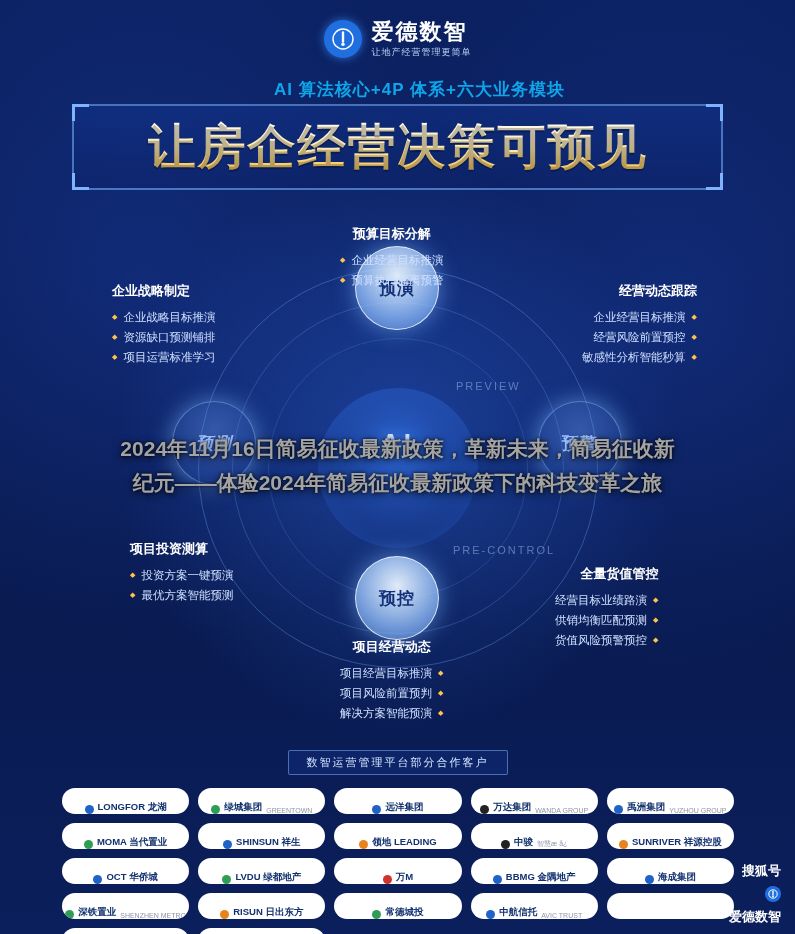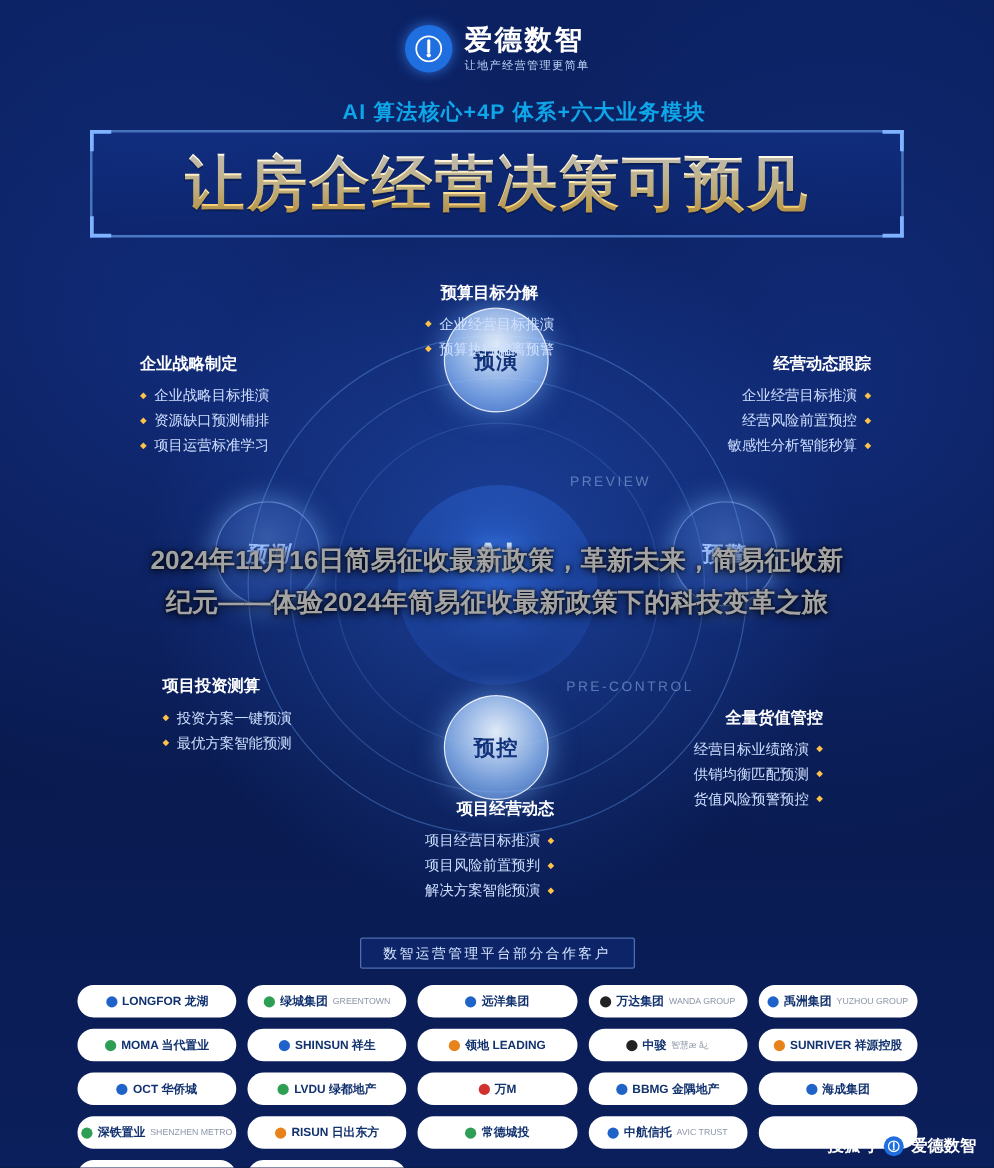--- a/index.html
+++ b/index.html
@@ -100,21 +100,21 @@
   
   .blk{position:absolute;color:#e6f0ff;}
   .blk-title{font-size:13px;font-weight:bold;color:#ffffff;margin-bottom:7px;}
   .blk ul{list-style:none;margin:0;padding:0;}
   .blk li{font-size:11.5px;line-height:19px;color:#cfe0ff;white-space:nowrap;}
   .blk.left li:before{content:"◆";color:#ffc24a;font-size:7px;margin-right:6px;vertical-align:2px;}
   .blk.right{text-align:right;}
   .blk.right li:after{content:"◆";color:#ffc24a;font-size:7px;margin-left:6px;vertical-align:2px;}
   .blk.center{text-align:center;}
   .blk.center li:before{content:"◆";color:#ffc24a;font-size:7px;margin-right:6px;vertical-align:2px;}
-  .blk.centerR{text-align:right;}
+  .blk.centerR{text-align:center;}
   .blk.centerR li:after{content:"◆";color:#ffc24a;font-size:7px;margin-left:6px;vertical-align:2px;}
 
   .b1{left:112px;top:282px;}
   .b2{left:340px;top:225px;}
   .b3{left:582px;top:282px;}
   .b4{left:130px;top:540px;}
   .b5{left:340px;top:638px;}
   .b6{left:555px;top:565px;}
 
   
@@ -135,35 +135,35 @@
     display:inline-block;padding:4px 18px;border:1px solid rgba(140,185,255,.5);
     color:#d4e4ff;font-size:11px;letter-spacing:2px;border-radius:2px;
     background:rgba(20,55,140,.35);
   }
   .logos{
     position:absolute;left:62px;top:788px;width:672px;
     display:grid;grid-template-columns:repeat(5,1fr);grid-gap:9px 9px;
   }
   .logo{
     height:26px;background:#ffffff;border-radius:13px;
-    display:flex;align-items:center;justify-content:center;gap:4px;
+    display:flex;align-items:flex-end;justify-content:center;gap:4px;
     color:#12326f;font-size:9.5px;font-weight:bold;white-space:nowrap;overflow:hidden;
   }
   .logo .dot{width:9px;height:9px;border-radius:50%;background:#d2322d;flex:none;}
   .logo .dot.g{background:#2e9e55;}
   .logo .dot.b{background:#1f63c8;}
   .logo .dot.o{background:#e8821a;}
   .logo .dot.k{background:#222;}
   .logo .sub{color:#8c96a8;font-weight:normal;font-size:7px;}
   .logo.dots{color:#9aa3b5;letter-spacing:4px;font-size:13px;}
 
   
   .footer{
-    position:absolute;right:14px;bottom:8px;display:flex;align-items:center;gap:6px;
-    color:#ffffff;font-size:13px;font-weight:bold;
+    position:absolute;right:14px;bottom:8px;display:flex;align-items:flex-end;gap:6px;
+    color:#ffffff;font-size:13px;font-weight:bold;flex-direction:column;
   }
   .footer .fdot{
     width:16px;height:16px;border-radius:50%;background:#1f6fe0;
     display:flex;align-items:center;justify-content:center;
   }
 </style>
 </head>
 <body>
 
 <div class="poster"></div>

